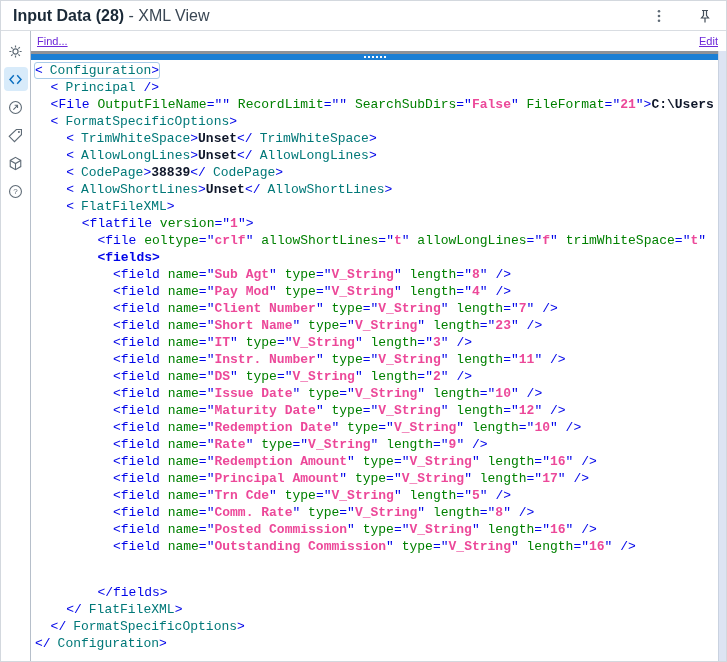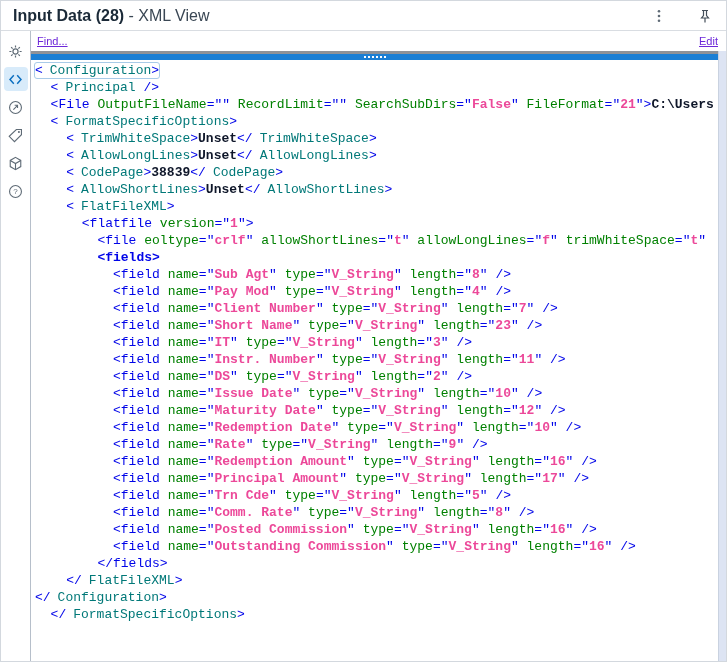--- a/index.html
+++ b/index.html
@@ -144,23 +144,23 @@
             <div class="line" style="padding-left: 10ch;"><span class="tk-b">&lt;</span><span class="tk-b">field</span><span class="tk-a"> name</span><span class="tk-b">="</span><span class="tk-v">Issue Date</span><span class="tk-b">"</span><span class="tk-a"> type</span><span class="tk-b">="</span><span class="tk-v">V_String</span><span class="tk-b">"</span><span class="tk-a"> length</span><span class="tk-b">="</span><span class="tk-v">10</span><span class="tk-b">"</span><span class="tk-b"> /&gt;</span></div>
             <div class="line" style="padding-left: 10ch;"><span class="tk-b">&lt;</span><span class="tk-b">field</span><span class="tk-a"> name</span><span class="tk-b">="</span><span class="tk-v">Maturity Date</span><span class="tk-b">"</span><span class="tk-a"> type</span><span class="tk-b">="</span><span class="tk-v">V_String</span><span class="tk-b">"</span><span class="tk-a"> length</span><span class="tk-b">="</span><span class="tk-v">12</span><span class="tk-b">"</span><span class="tk-b"> /&gt;</span></div>
             <div class="line" style="padding-left: 10ch;"><span class="tk-b">&lt;</span><span class="tk-b">field</span><span class="tk-a"> name</span><span class="tk-b">="</span><span class="tk-v">Redemption Date</span><span class="tk-b">"</span><span class="tk-a"> type</span><span class="tk-b">="</span><span class="tk-v">V_String</span><span class="tk-b">"</span><span class="tk-a"> length</span><span class="tk-b">="</span><span class="tk-v">10</span><span class="tk-b">"</span><span class="tk-b"> /&gt;</span></div>
             <div class="line" style="padding-left: 10ch;"><span class="tk-b">&lt;</span><span class="tk-b">field</span><span class="tk-a"> name</span><span class="tk-b">="</span><span class="tk-v">Rate</span><span class="tk-b">"</span><span class="tk-a"> type</span><span class="tk-b">="</span><span class="tk-v">V_String</span><span class="tk-b">"</span><span class="tk-a"> length</span><span class="tk-b">="</span><span class="tk-v">9</span><span class="tk-b">"</span><span class="tk-b"> /&gt;</span></div>
             <div class="line" style="padding-left: 10ch;"><span class="tk-b">&lt;</span><span class="tk-b">field</span><span class="tk-a"> name</span><span class="tk-b">="</span><span class="tk-v">Redemption Amount</span><span class="tk-b">"</span><span class="tk-a"> type</span><span class="tk-b">="</span><span class="tk-v">V_String</span><span class="tk-b">"</span><span class="tk-a"> length</span><span class="tk-b">="</span><span class="tk-v">16</span><span class="tk-b">"</span><span class="tk-b"> /&gt;</span></div>
             <div class="line" style="padding-left: 10ch;"><span class="tk-b">&lt;</span><span class="tk-b">field</span><span class="tk-a"> name</span><span class="tk-b">="</span><span class="tk-v">Principal Amount</span><span class="tk-b">"</span><span class="tk-a"> type</span><span class="tk-b">="</span><span class="tk-v">V_String</span><span class="tk-b">"</span><span class="tk-a"> length</span><span class="tk-b">="</span><span class="tk-v">17</span><span class="tk-b">"</span><span class="tk-b"> /&gt;</span></div>
             <div class="line" style="padding-left: 10ch;"><span class="tk-b">&lt;</span><span class="tk-b">field</span><span class="tk-a"> name</span><span class="tk-b">="</span><span class="tk-v">Trn Cde</span><span class="tk-b">"</span><span class="tk-a"> type</span><span class="tk-b">="</span><span class="tk-v">V_String</span><span class="tk-b">"</span><span class="tk-a"> length</span><span class="tk-b">="</span><span class="tk-v">5</span><span class="tk-b">"</span><span class="tk-b"> /&gt;</span></div>
             <div class="line" style="padding-left: 10ch;"><span class="tk-b">&lt;</span><span class="tk-b">field</span><span class="tk-a"> name</span><span class="tk-b">="</span><span class="tk-v">Comm. Rate</span><span class="tk-b">"</span><span class="tk-a"> type</span><span class="tk-b">="</span><span class="tk-v">V_String</span><span class="tk-b">"</span><span class="tk-a"> length</span><span class="tk-b">="</span><span class="tk-v">8</span><span class="tk-b">"</span><span class="tk-b"> /&gt;</span></div>
             <div class="line" style="padding-left: 10ch;"><span class="tk-b">&lt;</span><span class="tk-b">field</span><span class="tk-a"> name</span><span class="tk-b">="</span><span class="tk-v">Posted Commission</span><span class="tk-b">"</span><span class="tk-a"> type</span><span class="tk-b">="</span><span class="tk-v">V_String</span><span class="tk-b">"</span><span class="tk-a"> length</span><span class="tk-b">="</span><span class="tk-v">16</span><span class="tk-b">"</span><span class="tk-b"> /&gt;</span></div>
             <div class="line" style="padding-left: 10ch;"><span class="tk-b">&lt;</span><span class="tk-b">field</span><span class="tk-a"> name</span><span class="tk-b">="</span><span class="tk-v">Outstanding Commission</span><span class="tk-b">"</span><span class="tk-a"> type</span><span class="tk-b">="</span><span class="tk-v">V_String</span><span class="tk-b">"</span><span class="tk-a"> length</span><span class="tk-b">="</span><span class="tk-v">16</span><span class="tk-b">"</span><span class="tk-b"> /&gt;</span></div>
-            <div class="line" style="padding-left: 8ch;"><span class="tk-b">&lt;/</span><span class="tk-b">fields</span><span class="tk-b">&gt;</span></div>
+            <div class="line" style="padding-left: 8ch; margin-top: 29px;"><span class="tk-b">&lt;/</span><span class="tk-b">fields</span><span class="tk-b">&gt;</span></div>
             <div class="line" style="padding-left: 4ch;"><span class="tk-b">&lt;/</span><span class="tk-t">FlatFileXML</span><span class="tk-b">&gt;</span></div>
+            <div class="line" style="padding-left: 2ch;"><span class="tk-b">&lt;/</span><span class="tk-t">FormatSpecificOptions</span><span class="tk-b">&gt;</span></div>
             <div class="line" style="padding-left: 0ch;"><span class="tk-b">&lt;/</span><span class="tk-t">Configuration</span><span class="tk-b">&gt;</span></div>
-            <div class="line" style="padding-left: 2ch;"><span class="tk-b">&lt;/</span><span class="tk-t">FormatSpecificOptions</span><span class="tk-b">&gt;</span></div>
           </div>
       </div>
       <div class="scrollstrip"></div>
     </div>
   </div>
 
 </div>
 
 </body></html>

